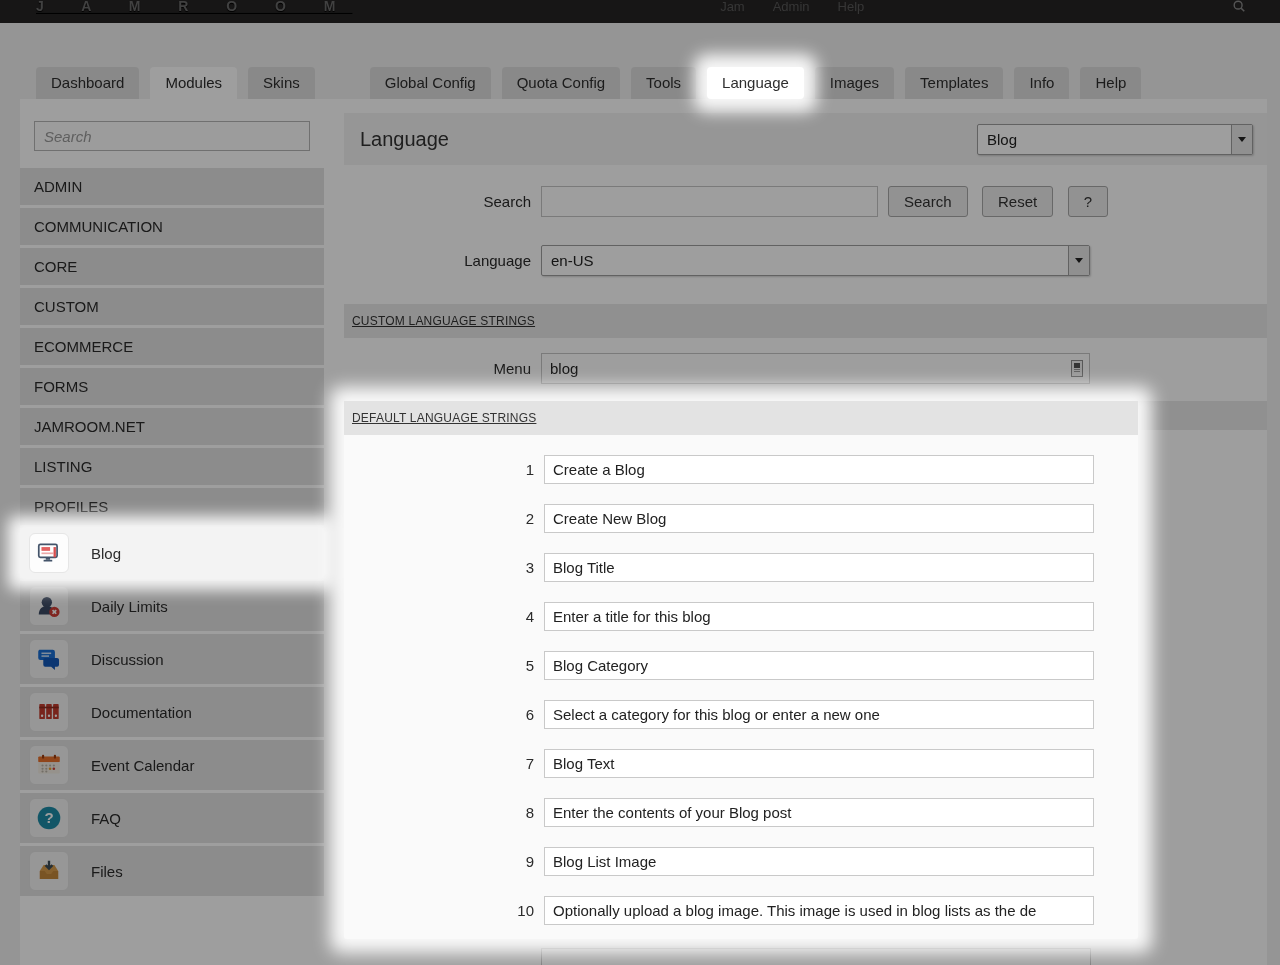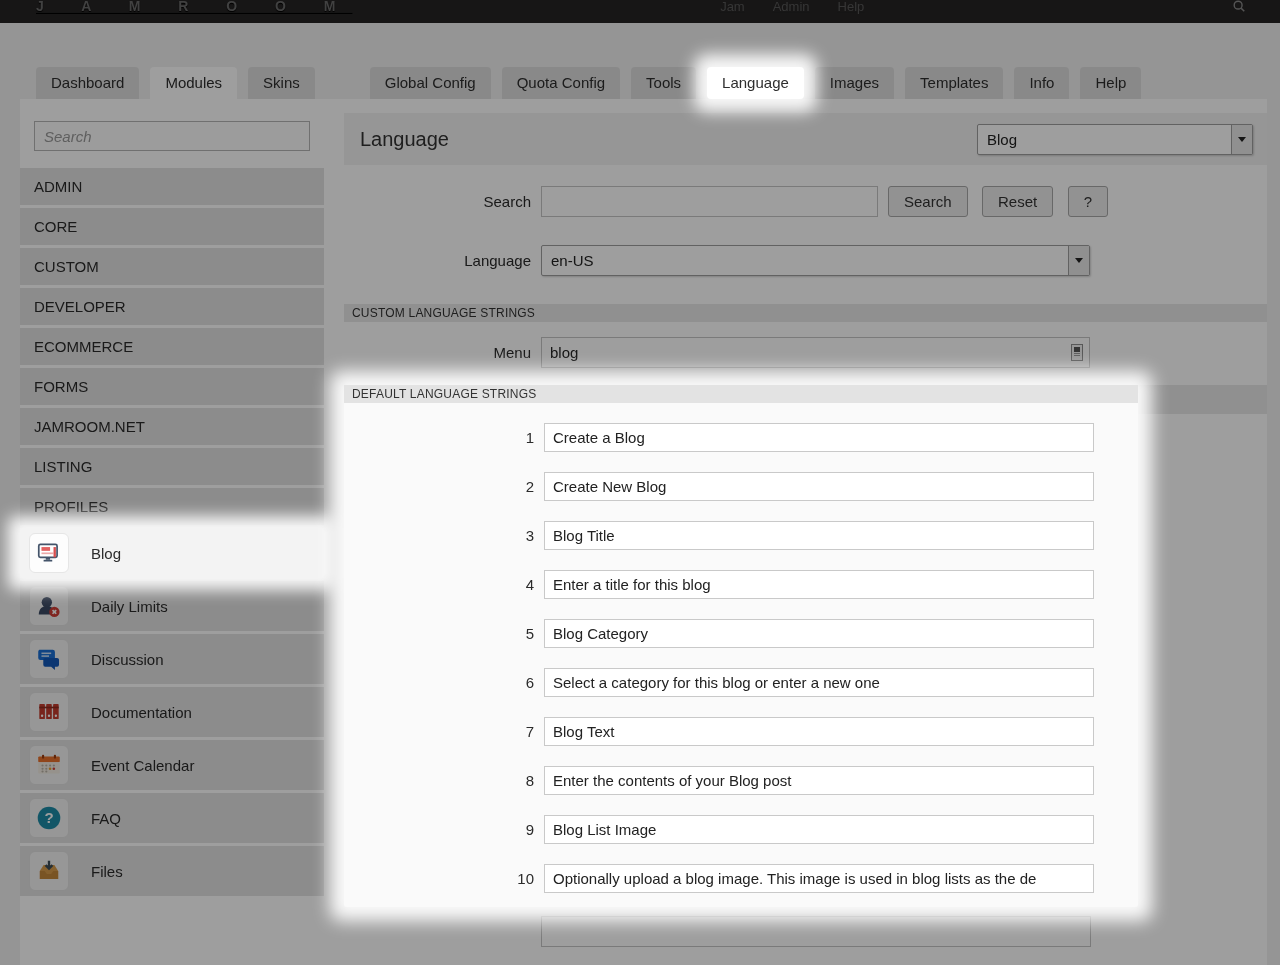--- a/index.html
+++ b/index.html
@@ -50,21 +50,21 @@
   .select.module-select { width:276px; }
   .select.lang-select { width:549px; }
 
   .form-row { display:flex; align-items:center; }
   .label-col { width:197px; flex:none; text-align:right; padding-right:10px; font-size:15px; color:#2b2b2b; }
   .text-input { height:31px; border:1px solid #c6c6c6; background:#fff; font-size:15px; padding:0 8px; color:#222; font-family:"Liberation Sans", sans-serif; }
   .row-search { margin-top:21px; }
   .row-search .text-input { width:337px; }
   .btn { height:31px; margin-left:10px; padding:0 15px; background:#ececec; border:1px solid #a8a8a8; border-radius:3px; font-size:15px; color:#333; font-family:"Liberation Sans", sans-serif; cursor:pointer; }
   .row-language { margin-top:28px; }
-  .section-header { margin-top:28px; height:18px; background:#e9e9e9; display:flex; align-items:center; padding-left:8px; font-size:12px; color:#333; letter-spacing:0.2px; }
+  .section-header { margin-top:28px; height:34px; background:#e9e9e9; display:flex; align-items:center; padding-left:8px; font-size:12px; color:#333; letter-spacing:0.2px;text-decoration:underline; }
   .row-menu { margin-top:15px; }
   .input-wrap { position:relative; width:549px; }
   .input-wrap .text-input { width:100%; }
   .menu-icon { position:absolute; right:7px; top:7px; width:12px; height:17px; border:1px solid #8f8f8f; background:#f2f2f2; display:flex; flex-direction:column; align-items:center; padding-top:2px; gap:1px; }
   .menu-icon i { display:block; width:6px; height:5px; background:#555; }
   .menu-icon b { display:block; width:6px; height:1px; background:#999; }
 
   
   .default-area { position:relative; margin-top:17px; }
   .default-rest { position:absolute; left:794px; right:0; top:0; height:29px; background:#e9e9e9; }
@@ -156,32 +156,32 @@
   <div class="sidebar">
     <div class="side-search-wrap">
       <input class="side-search" type="text" placeholder="Search" style="">
     </div>
     <div>
 
         <div class="cat-row">
           <span>ADMIN</span>
         </div>
 
+        <div class="cat-row">
+          <span>COMMUNICATION</span>
+        </div>
 
         <div class="cat-row">
           <span>CORE</span>
         </div>
 
         <div class="cat-row">
           <span>CUSTOM</span>
         </div>
 
-        <div class="cat-row">
-          <span>DEVELOPER</span>
-        </div>
 
         <div class="cat-row">
           <span>ECOMMERCE</span>
         </div>
 
         <div class="cat-row">
           <span>FORMS</span>
         </div>
 
 

